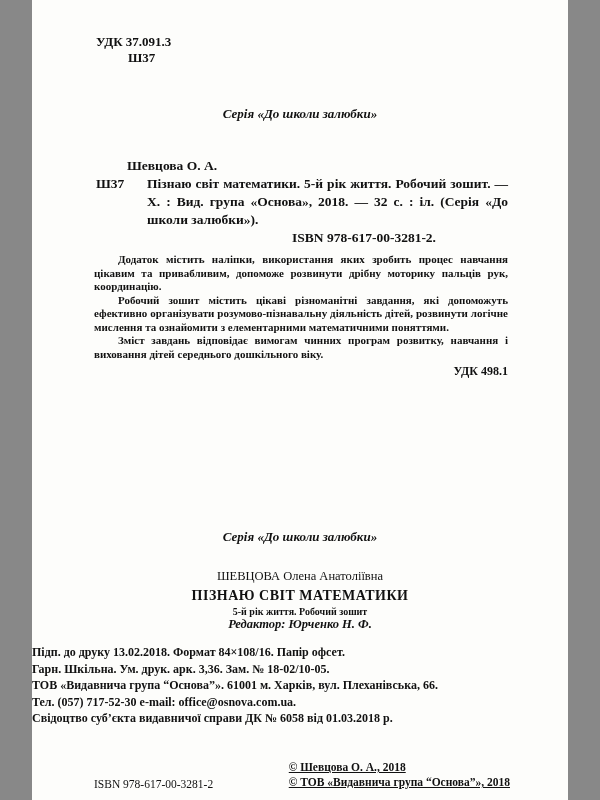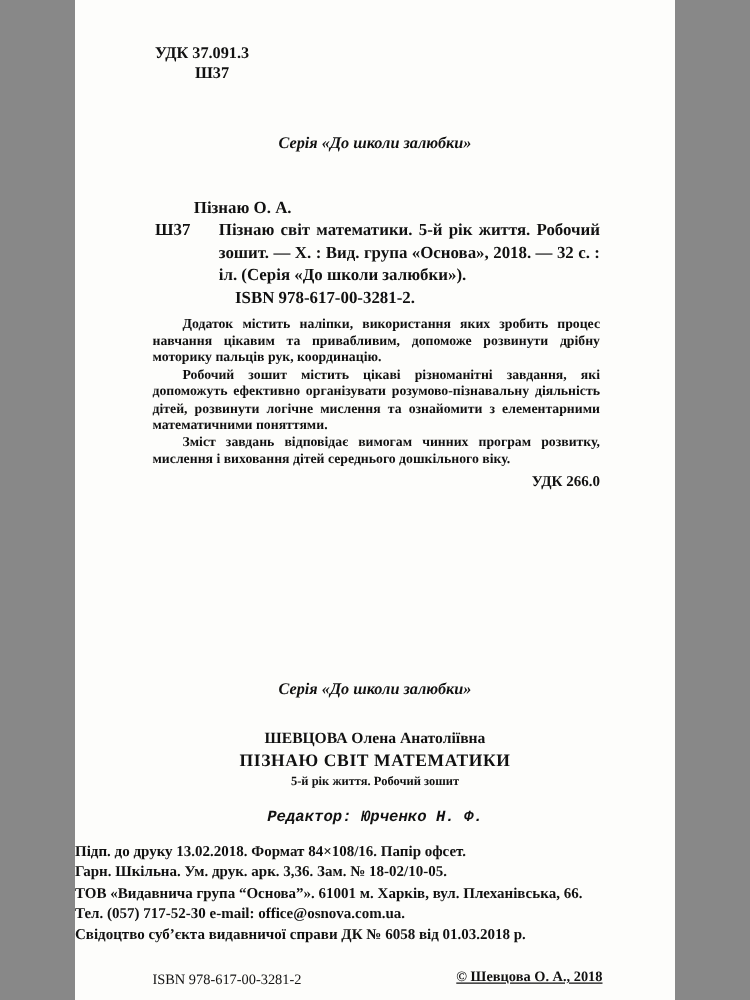--- a/index.html
+++ b/index.html
@@ -1,18 +1,18 @@
 <!DOCTYPE html>
 <html><head>
 <meta charset="utf-8">
 <style>
   html, body { margin: 0; padding: 0; background: #888; }
   .page {
     position: relative;
-    width: 480px;
+    width: 536px;
     height: 800px;
     margin: 0 auto;
     background: #fdfdfb;
     color: #111;
     font-family: "Liberation Serif", "DejaVu Serif", serif;
     overflow: hidden;
   }
   .top-codes {
     padding-top: 34px;
     padding-left: 64px;
@@ -47,20 +47,21 @@
   .catalog .code {
     position: absolute;
     left: 64px;
     top: 0;
   }
   .isbn-line {
     margin-top: 1px;
     padding-left: 128px;
     font-size: 13.5px;
     font-weight: bold;
+    text-align: center;
   }
   .annotation {
     margin-top: 7px;
     padding: 0 60px 0 62px;
     font-size: 11px;
     font-weight: bold;
     line-height: 13.5px;
     text-align: justify;
   }
   .annotation p {
@@ -76,39 +77,37 @@
   }
   .lower-block { margin-top: 150px; text-align: center; }
   .series-line-2 {
     font-size: 13px;
     font-style: italic;
     font-weight: bold;
   }
   .author-full {
     margin-top: 24px;
     font-size: 12.5px;
-    font-weight: bold;
+    font-weight: normal;
   }
   .book-title {
     margin-top: 4px;
     font-size: 14px;
     font-weight: bold;
     letter-spacing: 0.5px;
   }
   .book-subtitle {
     margin-top: 2px;
     font-size: 10px;
     font-weight: bold;
   }
   .editor-line {
-    margin-top: 16px;
     font-size: 12.5px;
     font-style: italic;
     font-weight: bold;
-    font-family: Liberation Mono, monospace;
   }
   .imprint {
     margin-top: 12px;
     text-align: left;
     font-size: 12px;
     font-weight: bold;
     line-height: 16.5px;
   }
   .imprint p { margin: 0; }
   .footer {
@@ -133,52 +132,53 @@
 
 <div class="page">
 
   <div class="top-codes">
     <div>УДК 37.091.3</div>
     <div class="bbk">Ш37</div>
   </div>
 
   <div class="series-line">Серія «До школи залюбки»</div>
 
-  <div class="author-short">Пізнаю О. А.</div>
+  <div class="author-short">Шевцова О. А.</div>
 
   <div class="catalog">
     <span class="code">Ш37</span>
     <span>Пізнаю світ математики. 5-й рік життя. Робочий зошит. — Х. : Вид. група «Основа», 2018. — 32 с. : іл. (Серія «До школи залюбки»).</span>
   </div>
 
   <div class="isbn-line">ISBN 978-617-00-3281-2.</div>
 
   <div class="annotation">
     <p>Додаток містить наліпки, використання яких зробить процес навчання цікавим та привабливим, допоможе розвинути дрібну моторику пальців рук, координацію.</p>
     <p>Робочий зошит містить цікаві різноманітні завдання, які допоможуть ефективно організувати розумово-пізнавальну діяльність дітей, розвинути логічне мислення та ознайомити з елементарними математичними поняттями.</p>
-    <p>Зміст завдань відповідає вимогам чинних програм розвитку, мислення і виховання дітей середнього дошкільного віку.</p>
+    <p>Зміст завдань відповідає вимогам чинних програм розвитку, навчання і виховання дітей середнього дошкільного віку.</p>
   </div>
 
-  <div class="udc-bottom">УДК 266.0</div>
+  <div class="udc-bottom">УДК 498.1</div>
 
   <div class="lower-block">
     <div class="series-line-2">Серія «До школи залюбки»</div>
     <div class="author-full">ШЕВЦОВА Олена Анатоліївна</div>
     <div class="book-title">ПІЗНАЮ СВІТ МАТЕМАТИКИ</div>
     <div class="book-subtitle">5-й рік життя. Робочий зошит</div>
     <div class="editor-line">Редактор: Юрченко Н. Ф.</div>
     <div class="imprint">
       <p>Підп. до друку 13.02.2018. Формат 84×108/16. Папір офсет.</p>
       <p>Гарн. Шкільна. Ум. друк. арк. 3,36. Зам. № 18-02/10-05.</p>
       <p>ТОВ «Видавнича група “Основа”». 61001 м. Харків, вул. Плеханівська, 66.</p>
       <p>Тел. (057) 717-52-30 e-mail: office@osnova.com.ua.</p>
       <p>Свідоцтво суб’єкта видавничої справи ДК № 6058 від 01.03.2018 р.</p>
     </div>
   </div>
 
   <div class="footer">
     <div class="isbn">ISBN 978-617-00-3281-2</div>
     <div class="copyright">
       <div>© Шевцова О. А., 2018</div>
+      <div>© ТОВ «Видавнича група “Основа”», 2018</div>
     </div>
   </div>
 
 </div>
 
 </body></html>

